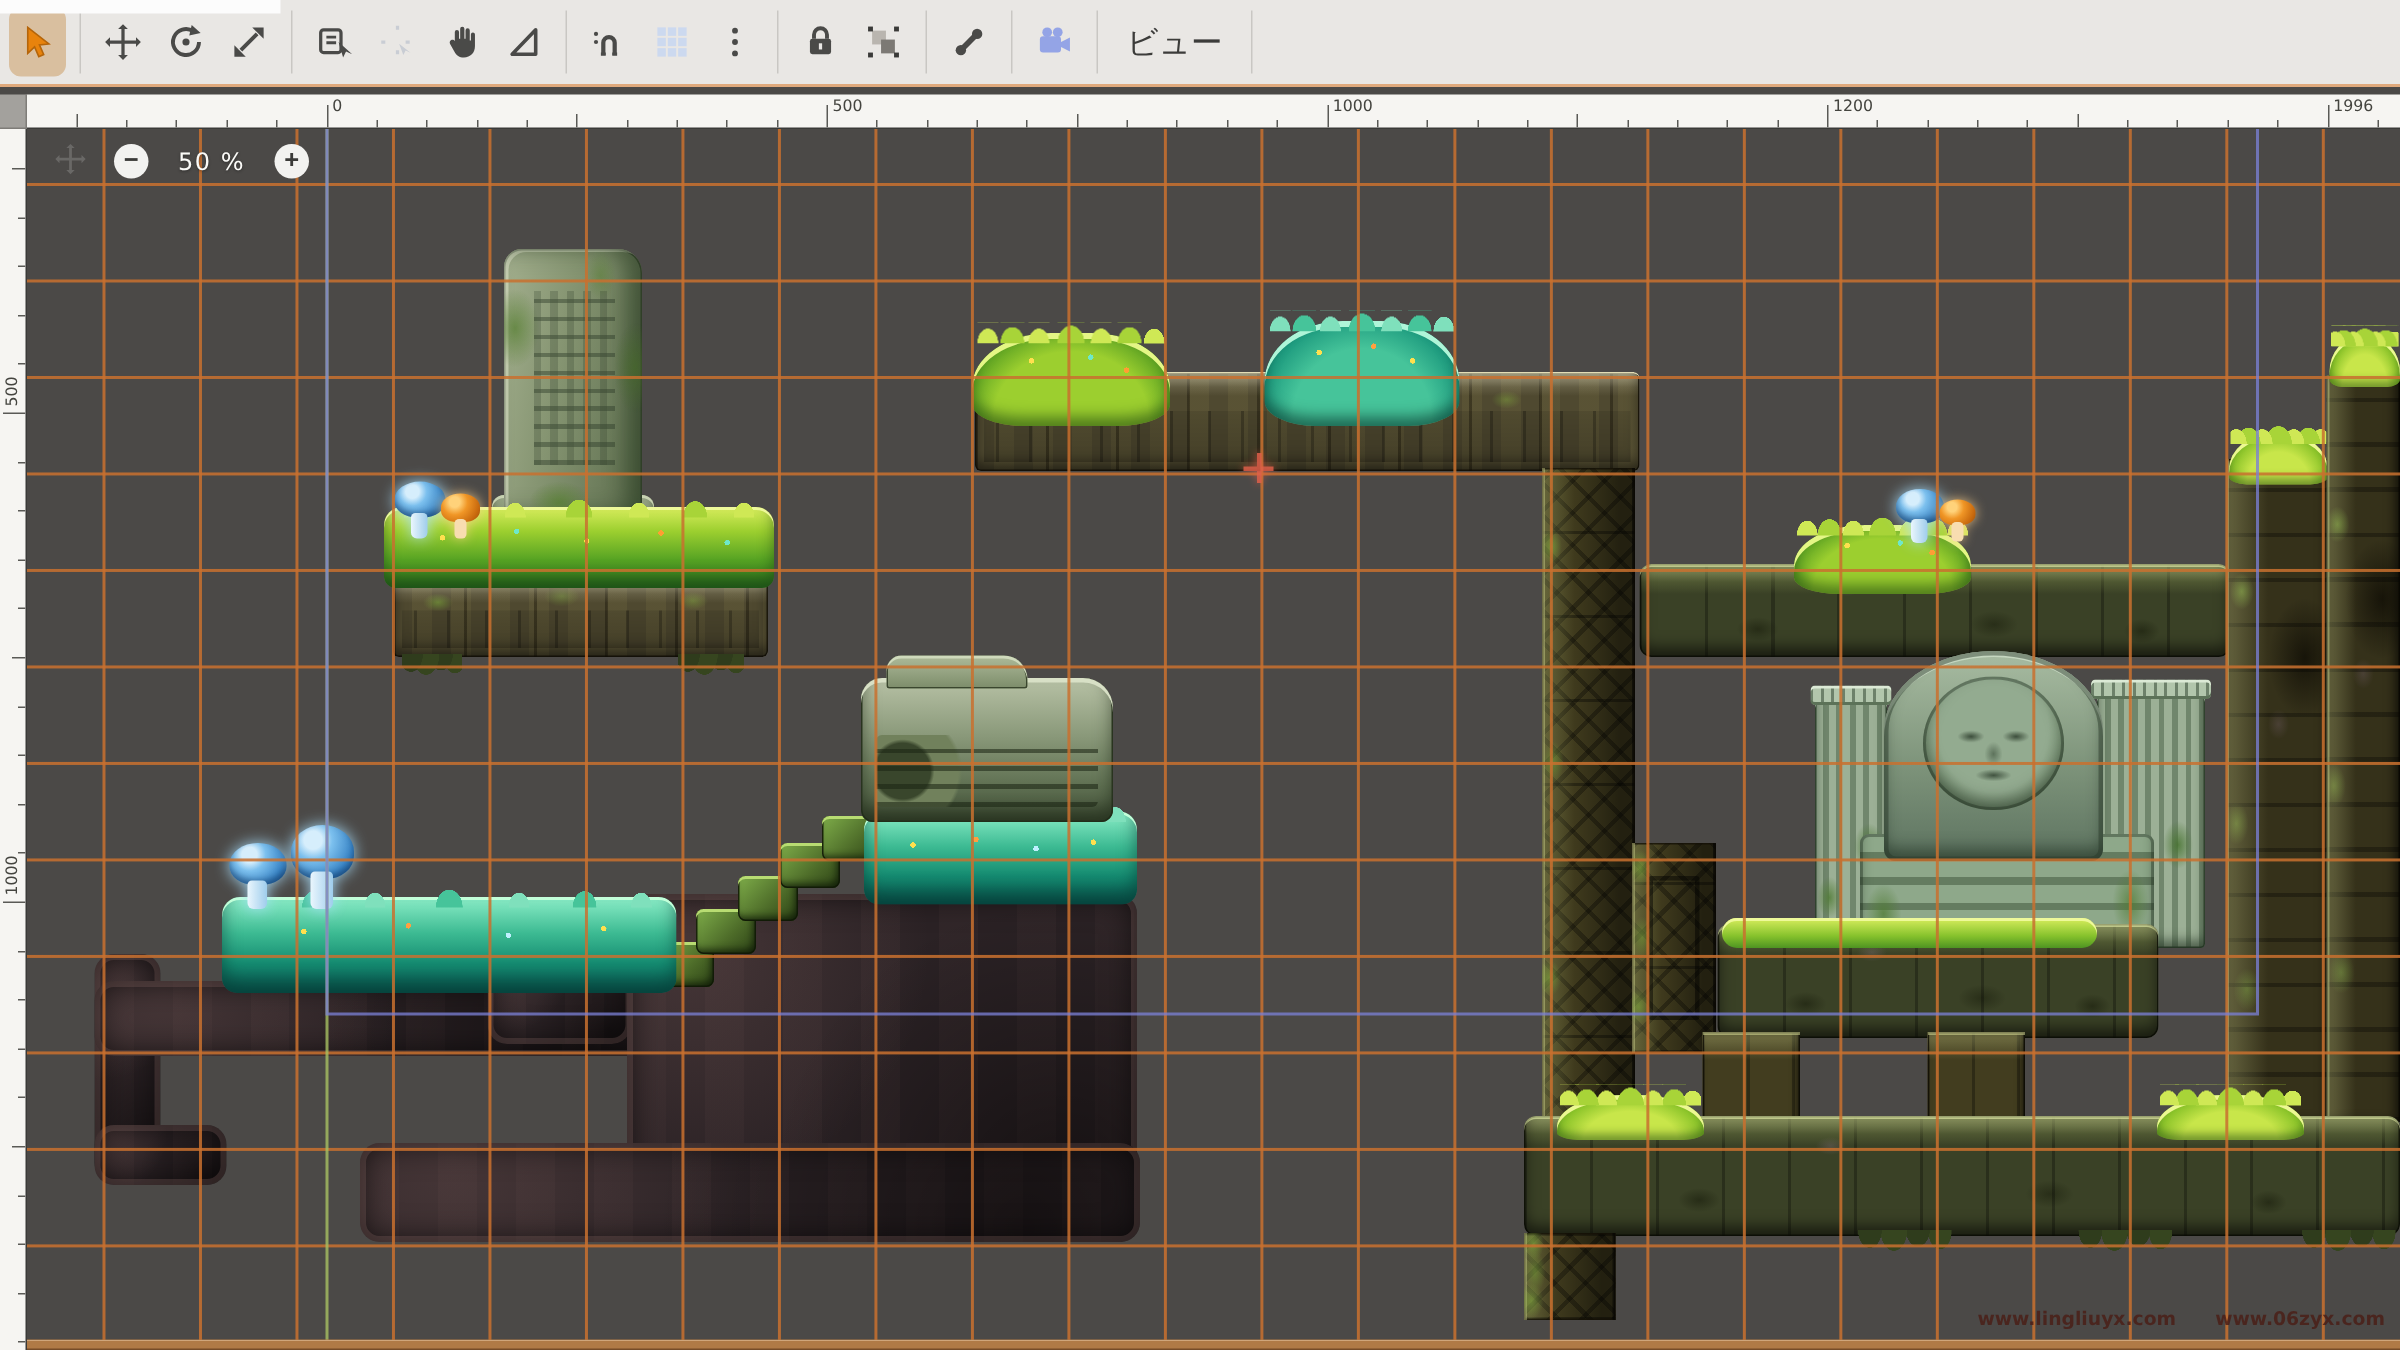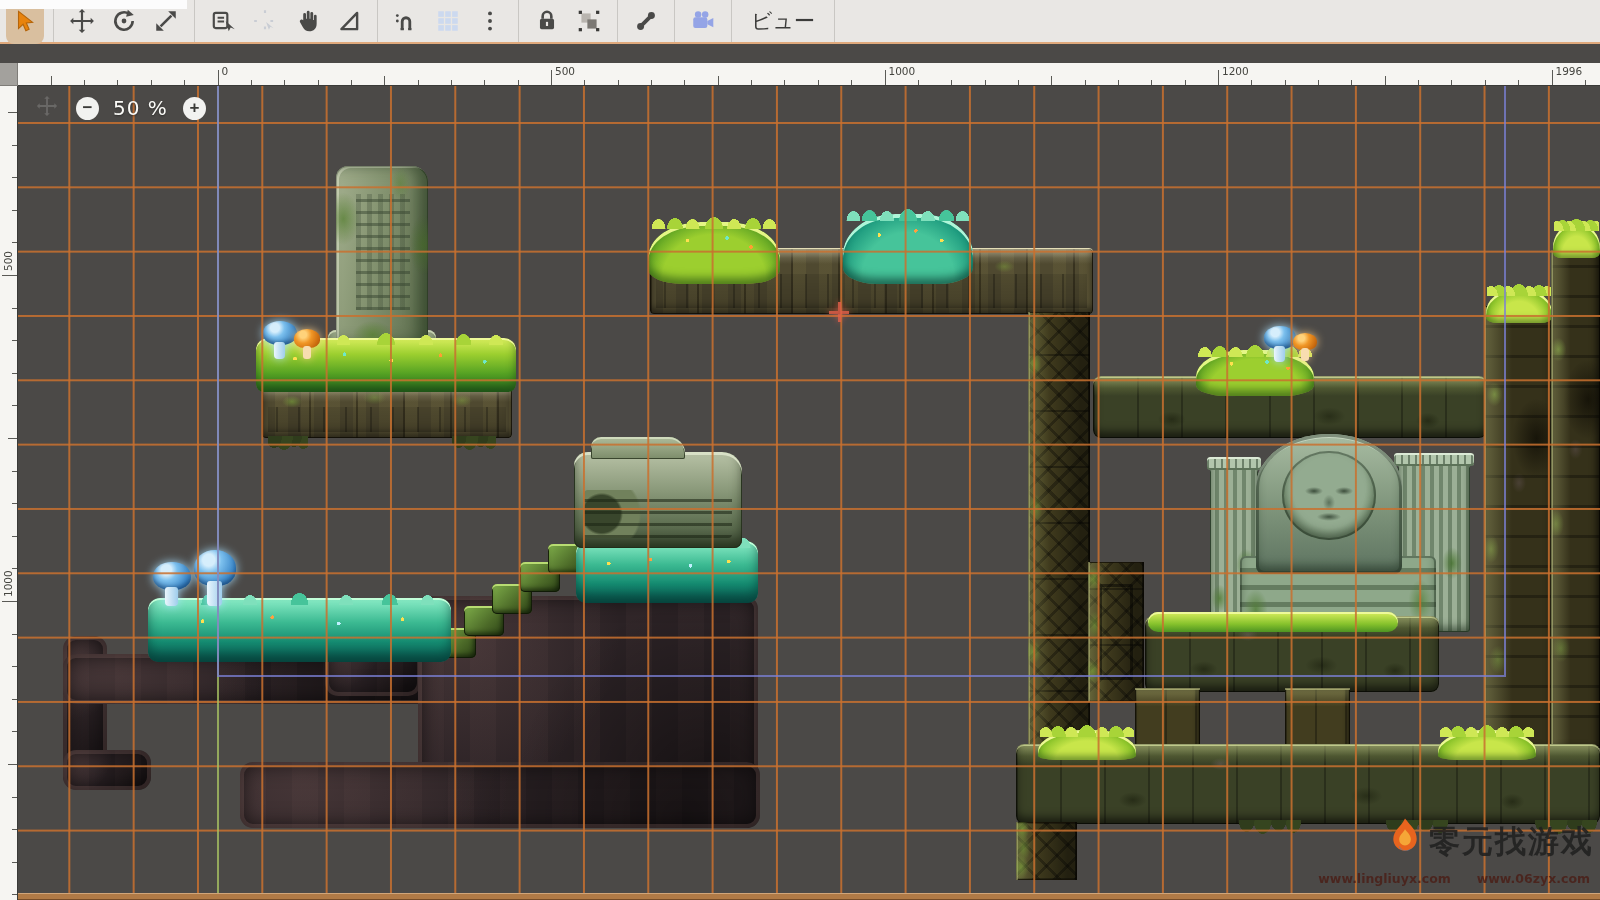--- a/index.html
+++ b/index.html
@@ -1,21 +1,21 @@
 <!DOCTYPE html>
 <html><head>
 <meta charset="utf-8">
 <style>
   *{box-sizing:border-box;margin:0;padding:0}
   html,body{width:1600px;height:900px;overflow:hidden;background:#4b4947;
     font-family:"DejaVu Sans","Liberation Sans",sans-serif}
   #app{position:relative;width:1600px;height:900px}
 
   
-  #toolbar{position:absolute;left:0;top:0;width:1600px;height:44px;background:#e9e7e4;
+  #toolbar{position:absolute;left:0;top:0;width:1600px;height:58px;background:#e9e7e4;
     border-bottom:2px solid #dfa97c;display:flex;align-items:center;padding-left:6px;z-index:40}
   #white-strip{position:absolute;left:0;top:0;width:187px;height:9px;background:#fcfcfc;z-index:41}
   .tb-btn{width:42px;height:46px;border:none;background:transparent;display:flex;align-items:center;
     justify-content:center;color:#4a4a48;cursor:pointer;border-radius:8px;flex:0 0 auto}
   .tb-btn svg{width:26px;height:26px;display:block}
   .tb-btn.active{background:#d9bf9f;width:38px;height:46px;margin-right:2px}
   .tb-btn.disabled{color:#c9cdd4}
   .tb-btn.bluish{color:#ccd9ef}
   .tb-sep{width:1px;height:42px;background:#c9c7c3;margin:0 7px;flex:0 0 auto}
   .tb-view{height:46px;border:none;background:transparent;font-size:21px;color:#3c3c3a;
@@ -41,21 +41,21 @@
   #guide-rect{position:absolute;z-index:6;pointer-events:none;border-style:solid;border-top:none;opacity:.85}
   #marker-cross{position:absolute;width:20px;height:20px;z-index:7;pointer-events:none;opacity:.85;
     filter:blur(.4px) drop-shadow(0 0 3px #e2604a)}
   #marker-cross::before{content:"";position:absolute;left:0;right:0;top:8.5px;height:3px;background:#e2604a}
   #marker-cross::after{content:"";position:absolute;top:0;bottom:0;left:8.5px;width:3px;background:#e2604a}
 
   
   #zoom-hud{position:absolute;left:58px;top:10px;z-index:10;display:flex;align-items:center;gap:14px}
   .zoom-btn{width:23px;height:23px;border-radius:50%;background:#f2f2f0;border:none;color:#3a3a38;
     font-size:17px;line-height:21px;font-weight:bold;cursor:pointer;display:flex;align-items:center;justify-content:center;padding-bottom:2px}
-  #zoom-label{color:#fbfbf8;font-size:20px;letter-spacing:1px;min-width:56px;text-align:left;text-shadow:0 1px 2px rgba(0,0,0,.4)}
+  #zoom-label{color:#fbfbf8;font-size:16px;letter-spacing:1px;min-width:56px;text-align:center;text-shadow:0 1px 2px rgba(0,0,0,.4)}
   #pan-icon{position:absolute;left:18px;top:9px;width:22px;height:22px;opacity:.17;z-index:9}
   #pan-icon svg{width:22px;height:22px}
 
   
   #hscrollbar{position:absolute;left:0;right:0;bottom:0;height:7px;background:#b07a46;z-index:12;
     box-shadow:inset 0 1px 0 rgba(255,230,200,.4),inset 0 -1px 0 rgba(60,30,10,.5)}
 
   
   .o{position:absolute}
   .o-grass-green,.o-grass-teal,.o-bush-green,.o-bush-teal{--b1:#cfe855;--b2:#a8d438}
@@ -520,28 +520,20 @@
     <div id="pan-icon"><svg viewBox="0 0 24 24" fill="#ffffff">
           <path d="M12 1 L15 4 H13 V11 H20 V9 L23 12 L20 15 V13 H13 V20 H15 L12 23 L9 20 H11 V13 H4 V15 L1 12 L4 9 V11 H11 V4 H9 Z"></path>
         </svg></div>
     <div id="zoom-hud">
       <button class="zoom-btn">−</button>
       <span id="zoom-label">50 %</span>
       <button class="zoom-btn">+</button>
     </div>
 
     <div id="watermark">
-      <div id="wm-row">
-        <span id="wm-logo"><svg width="36" height="50" viewBox="0 0 40 52">
-              <path d="M20 2c7 9 13 13 13 23a13 13 0 0 1-26 0C7 15 16 11 20 2z" fill="#e8641e"></path>
-              <path d="M20 14c3.5 4.5 6.5 6.5 6.5 11.5a6.5 6.5 0 0 1-13 0c0-5 4.5-7.5 6.5-11.5z" fill="#f5a637"></path>
-              <path d="M13 31a7.5 7.5 0 0 0 14 3.2c-2.2 3.4-6.6 4.4-9.8 2.6-2.2-1.2-3.6-3.2-4.2-5.8z" fill="#3b87c8"></path>
-            </svg></span>
-        <span id="wm-title">零元找游戏</span>
-      </div>
       <div id="wm-urls">
         <span class="wm-url">www.lingliuyx.com</span>
         <span class="wm-url">www.06zyx.com</span>
       </div>
     </div>
 
     <div id="hscrollbar"></div>
   </div>
 </div>
 

